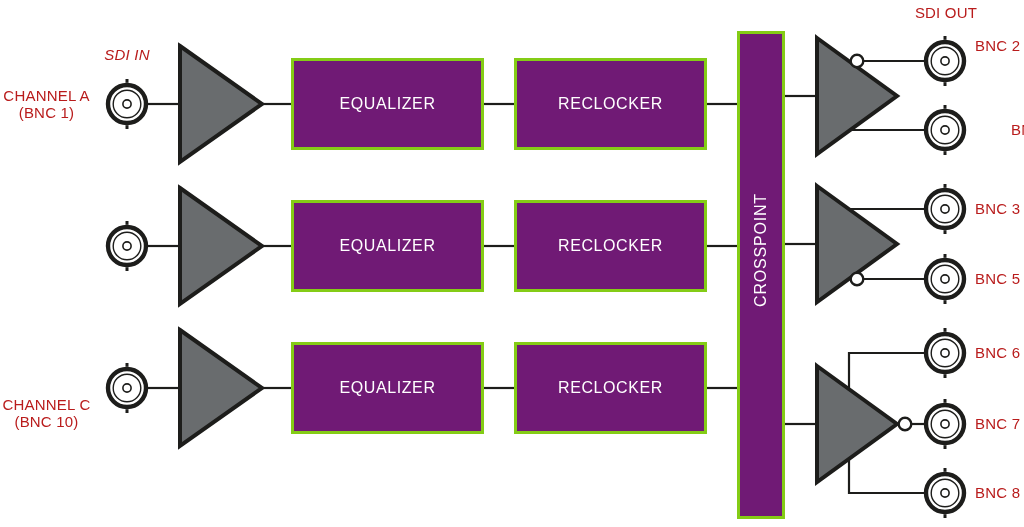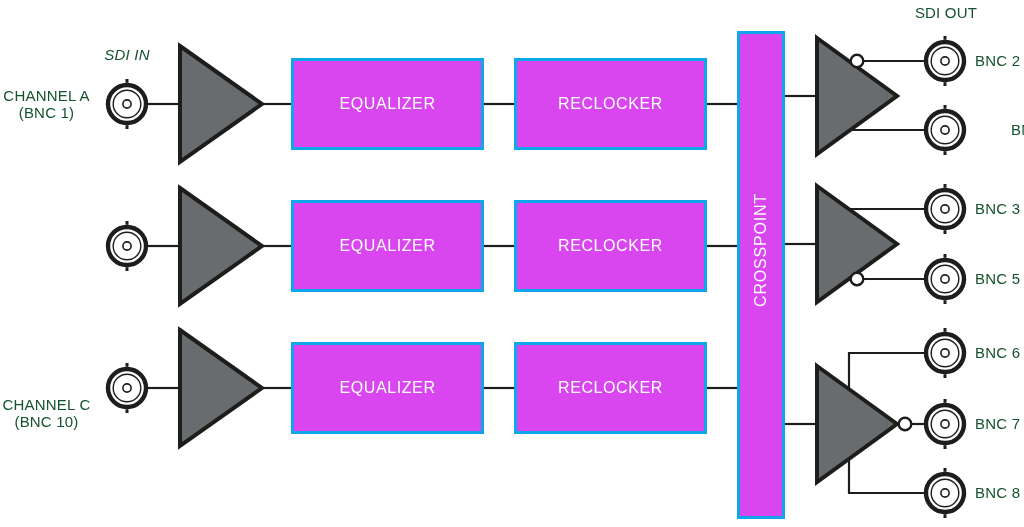--- a/index.html
+++ b/index.html
@@ -9,37 +9,37 @@
     height: 527px;
     background: #ffffff;
     font-family: "Liberation Sans", sans-serif;
     overflow: hidden;
   }
   .stage svg { position: absolute; left: 0; top: 0; }
 
   .t-label {
     position: absolute;
     font-size: 15px;
-    color: #14532d;
+    color: #b91c1c;
     letter-spacing: 0.2px;
     white-space: nowrap;
   }
   .title { text-align: center; width: 120px; }
   .ch-label {
     left: 0; width: 93px;
     text-align: center;
     line-height: 17px;
   }
   .out-label { left: 975px; line-height: 18px; }
 
   .block {
     position: absolute;
     box-sizing: border-box;
-    background: #d946ef;
-    border: 3px solid #0ea5e9;
+    background: #701a75;
+    border: 3px solid #84cc16;
     display: flex;
     align-items: center;
     justify-content: center;
     color: #ffffff;
     font-size: 16px;
     letter-spacing: 0.6px;
     white-space: nowrap;
   }
   .proc { width: 193px; height: 92px; }
   .eq { left: 291px; }
@@ -151,21 +151,21 @@
   <div class="block proc rc row-a">RECLOCKER</div>
   <div class="block proc eq row-b">EQUALIZER</div>
   <div class="block proc rc row-b">RECLOCKER</div>
   <div class="block proc eq row-c">EQUALIZER</div>
   <div class="block proc rc row-c">RECLOCKER</div>
 
   <div class="block xpt">
     <span class="xpt-text">CROSSPOINT</span>
   </div>
 
-  <div class="t-label out-label" style="top:52px;">BNC 2</div>
+  <div class="t-label out-label" style="top:37px;">BNC 2</div>
   <div class="t-label out-label" style="top:121px;margin-left:36px;">BNC 4</div>
   <div class="t-label out-label" style="top:200px;">BNC 3</div>
   <div class="t-label out-label" style="top:270px;">BNC 5</div>
   <div class="t-label out-label" style="top:344px;">BNC 6</div>
   <div class="t-label out-label" style="top:415px;">BNC 7</div>
   <div class="t-label out-label" style="top:484px;">BNC 8</div>
 
 </div>
 
 </body></html>

